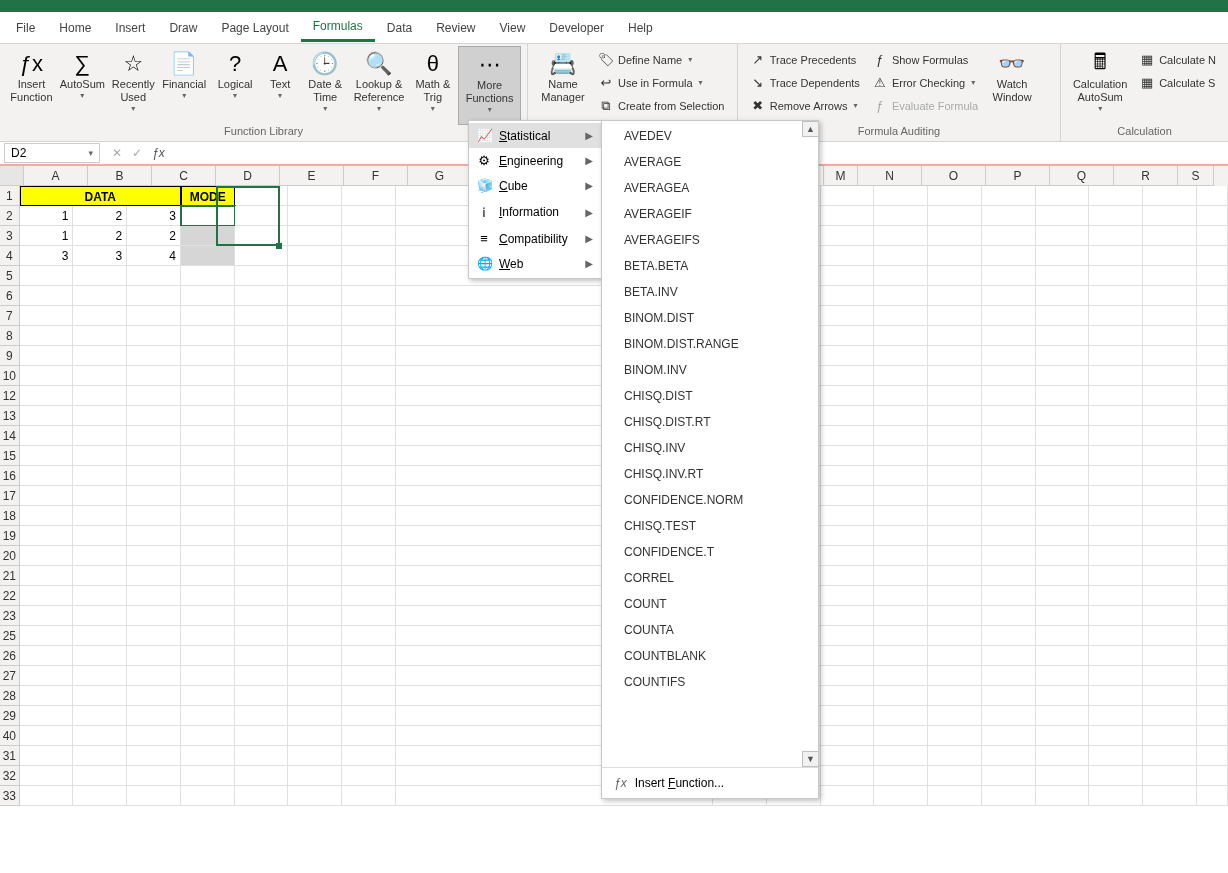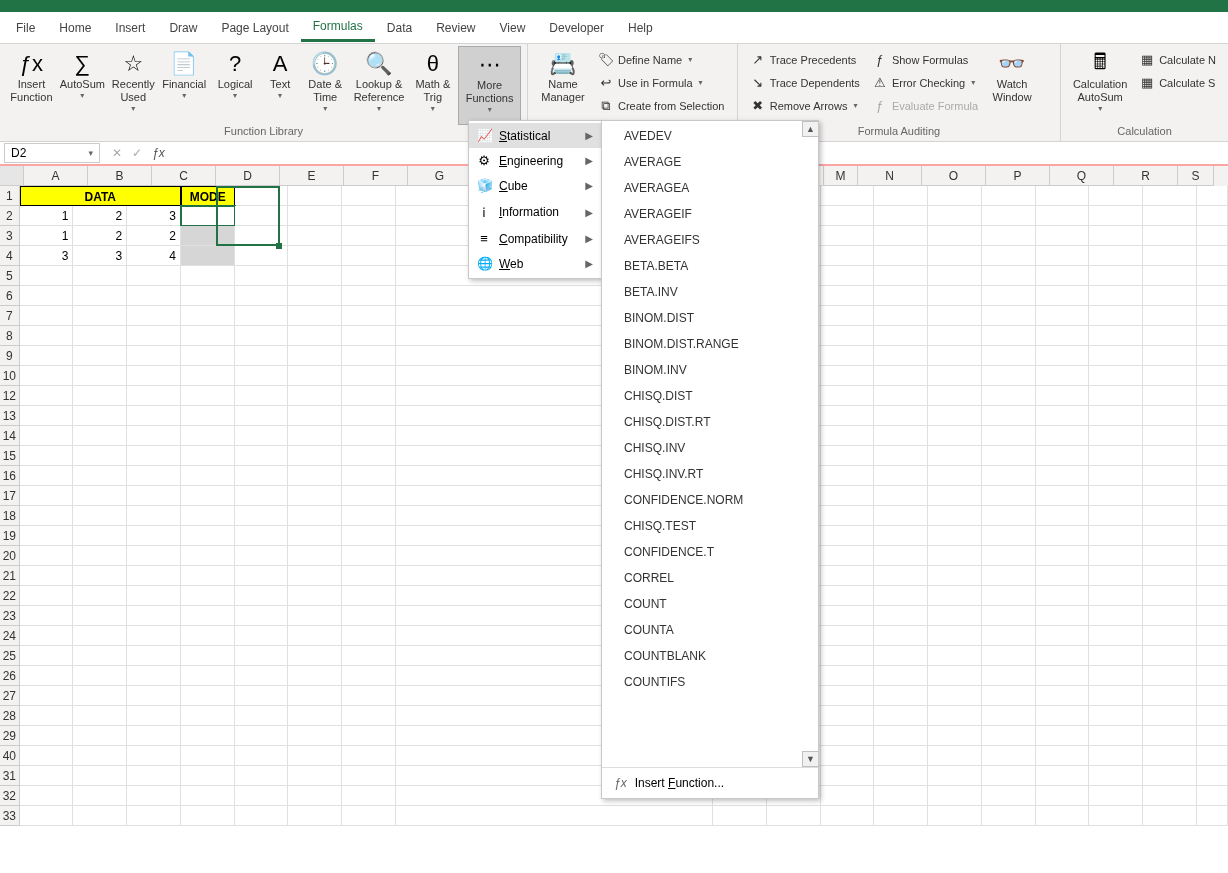--- a/index.html
+++ b/index.html
@@ -892,42 +892,20 @@
         <div class="cell"></div>
         <div class="cell"></div>
         <div class="cell"></div>
         <div class="cell"></div>
         <div class="cell"></div>
         <div class="cell"></div>
         <div class="cell" style="width: 36px;"></div>
       </div>
       <div class="grid-row">
         <div class="row-head">23</div>
-        <div class="cell"></div>
-        <div class="cell"></div>
-        <div class="cell"></div>
-        <div class="cell"></div>
-        <div class="cell"></div>
-        <div class="cell"></div>
-        <div class="cell"></div>
-        <div class="cell" style="width: 352px; border-right: none;"></div>
-        <div class="cell" style="width: 34px;"></div>
-        <div class="cell"></div>
-        <div class="cell"></div>
-        <div class="cell"></div>
-        <div class="cell"></div>
-        <div class="cell"></div>
-        <div class="cell"></div>
-        <div class="cell"></div>
-        <div class="cell"></div>
-        <div class="cell"></div>
-        <div class="cell" style="width: 36px;"></div>
-      </div>
-      <div class="grid-row">
-        <div class="row-head">24</div>
         <div class="cell"></div>
         <div class="cell"></div>
         <div class="cell"></div>
         <div class="cell"></div>
         <div class="cell"></div>
         <div class="cell"></div>
         <div class="cell"></div>
         <div class="cell" style="width: 352px; border-right: none;"></div>
         <div class="cell" style="width: 34px;"></div>
         <div class="cell"></div>

